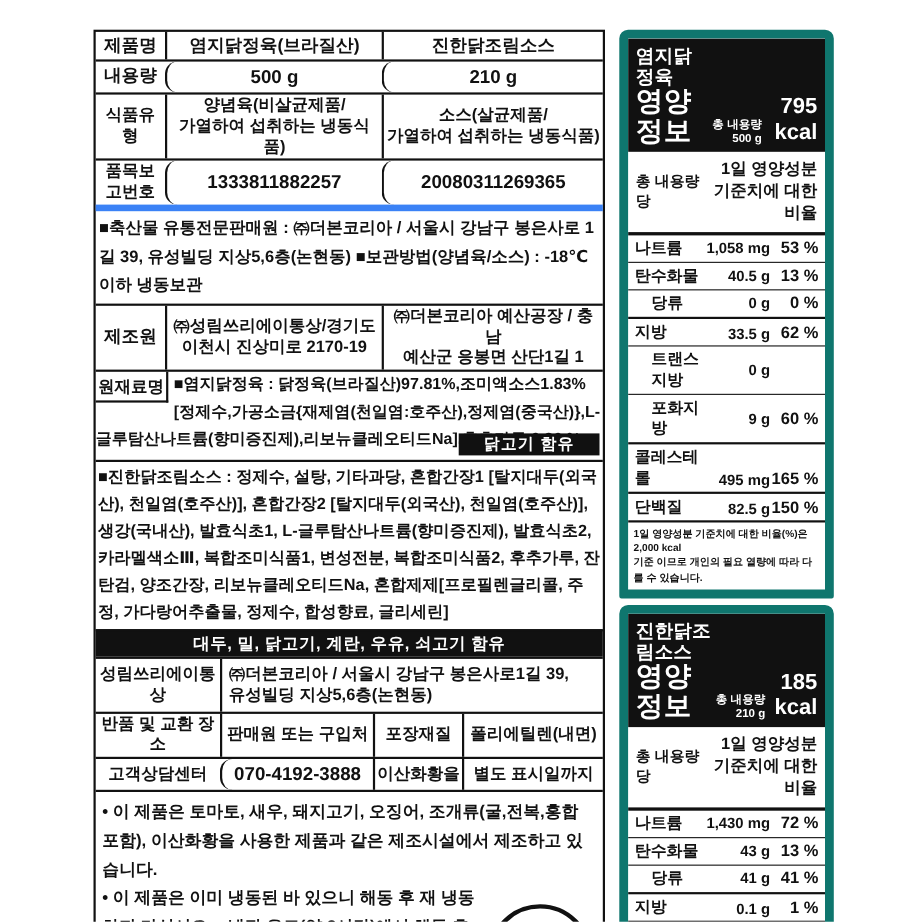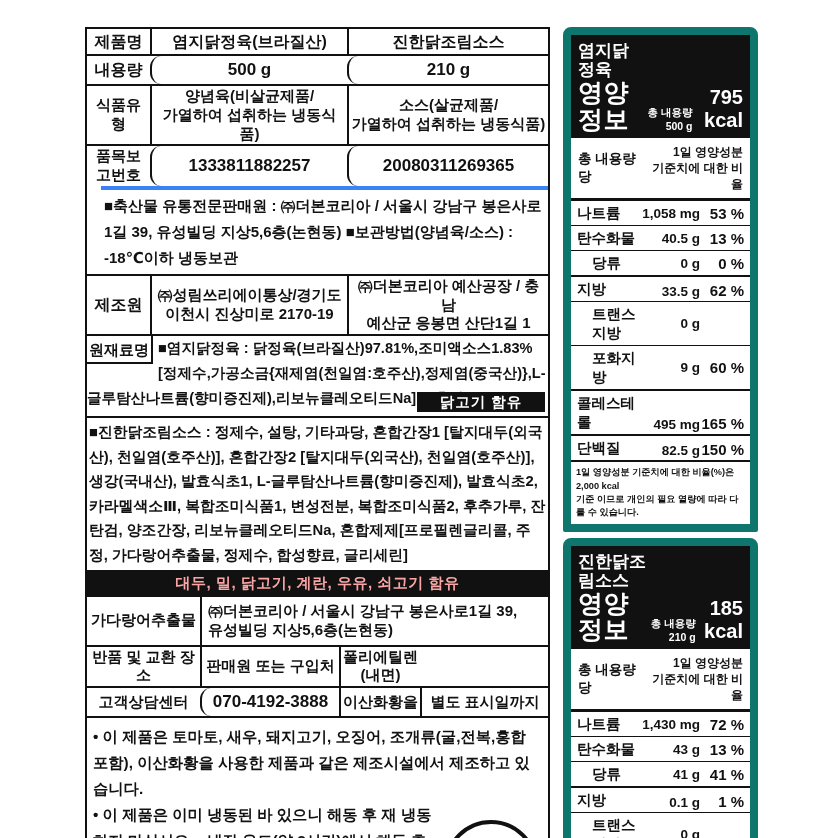--- a/index.html
+++ b/index.html
@@ -12,28 +12,28 @@
   .grid2{display:grid;grid-template-columns:113px 1fr;}
   .grid4{display:grid;grid-template-columns:113px 139px 81px 1fr;}
   .cell{display:flex;align-items:center;justify-content:center;text-align:center;
       box-sizing:border-box;white-space:pre-line;line-height:1.25;padding:1px 2px;}
   .cell.vline{border-left:2px solid #111;}
   .row{border-top:2px solid #111;}
   .row.first{border-top:none;}
   .fs16{font-size:16px;} .fs15{font-size:15px;} .fs17{font-size:17px;border-radius:11px;}
   .h27{min-height:25px;} .h29{min-height:28px;} .h47{min-height:46px;}
   .h28{min-height:26px;} .h50{min-height:48px;} .h30{min-height:28px;}
-  .note-block{border-top:4px solid #3b82f6;padding:3px 3px;font-size:15px;line-height:26px;text-align:left;margin-left:14px;}
+  .note-block{border-top:6px solid #3b82f6;padding:3px 3px;font-size:15px;line-height:26px;text-align:left;}
   .ing-block{border-top:2px solid #111;position:relative;font-size:14.6px;line-height:25px;padding:0 2px 2px 0;min-height:82px;box-sizing:border-box;}
   .ing-label{float:left;width:64px;height:26px;margin-right:5px;border-right:2px solid #111;border-bottom:2px solid #111;
       display:flex;align-items:center;justify-content:center;font-size:15px;}
   .chicken-badge{position:absolute;right:3px;bottom:4px;width:128px;height:20px;background:#111;color:#fff;
       display:flex;align-items:center;justify-content:center;font-size:14.5px;letter-spacing:1px;}
   .sauce-block{border-top:2px solid #111;font-size:14.8px;line-height:24.6px;padding:2px 2px;min-height:122px;box-sizing:border-box;}
-  .allergen{border-top:2px solid #111;background:#111;color:#fca5a5;text-align:center;
+  .allergen{border-top:2px solid #111;background:#111;color:#ffffff;text-align:center;
       font-size:15px;padding:2px 0;letter-spacing:0.5px;}
   .seller-val{justify-content:flex-start;text-align:left;padding-left:6px;}
   .notes{border-top:2.5px solid #111;padding:6px 8px 4px 6px;font-size:15.3px;line-height:26px;min-height:178px;box-sizing:border-box;}
   .notes p{margin:0;}
   .float-spacer{float:right;width:0;height:96px;}
   .haccp{float:right;clear:right;width:86px;height:86px;border-radius:50%;border:4px solid #111;
       background:#fff;overflow:hidden;position:relative;text-align:center;box-sizing:content-box;margin:0 2px 0 6px;}
   .haccp-top{font-size:9px;font-weight:bold;margin-top:13px;letter-spacing:1px;}
   .haccp-smile{position:absolute;left:13px;right:13px;top:14px;height:44px;border-radius:50%;
       border:5px solid transparent;border-bottom-color:#111;}
@@ -42,21 +42,21 @@
   .panel{border:8px solid #0f766e;border-radius:8px 8px 2px 2px;overflow:hidden;background:#fff;box-sizing:border-box;}
   .panel-head{background:#111;color:#fff;display:flex;justify-content:space-between;padding:7px 7px 6px 7px;min-height:50px;}
   .ph-left{display:flex;flex-direction:column;justify-content:center;}
   .ph-product{font-size:17px;font-weight:bold;line-height:1.1;}
   .ph-title{font-size:25px;font-weight:bold;line-height:1.05;letter-spacing:0.5px;}
   .ph-right{display:flex;flex-direction:row;justify-content:space-between;align-items:flex-end;text-align:right;}
   .ph-total{font-size:10.5px;font-weight:bold;}
   .ph-kcal{font-size:20px;font-weight:bold;}
   .panel-sub{display:flex;justify-content:space-between;align-items:center;padding:6px 7px;border-bottom:3px solid #111;}
   .sub-per{font-size:13.5px;font-weight:bold;}
-  .sub-dv{font-size:12px;font-weight:bold;text-align:right;white-space:pre-line;line-height:1.35;}
+  .sub-dv{font-size:15px;font-weight:bold;text-align:right;white-space:pre-line;line-height:1.35;}
   .nrow{display:flex;align-items:center;padding:2.5px 6px;border-top:1px solid #111;min-height:19px;}
   .nrow.first{border-top:none;}
   .nrow.group{border-top:2.5px solid #111;align-items:flex-end;}
   .nname{flex:1;font-size:14.5px;font-weight:bold;text-align:left;}
   .nrow.indent .nname{padding-left:15px;}
   .namt{width:64px;text-align:right;font-size:13.5px;font-weight:bold;}
   .npct{width:44px;text-align:right;font-size:15px;font-weight:bold;}
   .panel-foot{border-top:2px solid #111;padding:4px 5px;font-size:9.2px;font-weight:bold;
       white-space:pre-line;line-height:1.45;text-align:left;}
 </style>
@@ -105,28 +105,29 @@
     <div class="ing-label">원재료명</div>
     <span>■염지닭정육 : 닭정육(브라질산)97.81%,조미액소스1.83% [정제수,가공소금{재제염(천일염:호주산),정제염(중국산)},L-글루탐산나트륨(향미증진제),리보뉴클레오티드Na],후추가루 0.36 %</span>
     <div class="chicken-badge">닭고기 함유</div>
   </div>
 
   <div class="sauce-block">■진한닭조림소스 : 정제수, 설탕, 기타과당, 혼합간장1 [탈지대두(외국산), 천일염(호주산)], 혼합간장2 [탈지대두(외국산), 천일염(호주산)], 생강(국내산), 발효식초1, L-글루탐산나트륨(향미증진제), 발효식초2, 카라멜색소Ⅲ, 복합조미식품1, 변성전분, 복합조미식품2, 후추가루, 잔탄검, 양조간장, 리보뉴클레오티드Na, 혼합제제[프로필렌글리콜, 주정, 가다랑어추출물, 정제수, 합성향료, 글리세린]</div>
 
   <div class="allergen">대두, 밀, 닭고기, 계란, 우유, 쇠고기 함유</div>
 
   <div class="grid2 row">
-    <div class="cell fs15 h50">가다랑어추출물</div>
+    <div class="cell fs15 h50">성림쓰리에이통상</div>
     <div class="cell vline fs15 h50 seller-val">㈜더본코리아 / 서울시 강남구 봉은사로1길 39,
 유성빌딩 지상5,6층(논현동)</div>
   </div>
 
   <div class="grid4 row">
     <div class="cell fs15 h30">반품 및 교환 장소</div>
     <div class="cell vline fs15 h30">판매원 또는 구입처</div>
+    <div class="cell vline fs15 h30">포장재질</div>
     <div class="cell vline fs15 h30">폴리에틸렌(내면)</div>
   </div>
 
   <div class="grid4 row">
     <div class="cell fs15 h30">고객상담센터</div>
     <div class="cell vline fs17 h30">070-4192-3888</div>
     <div class="cell vline fs15 h30">이산화황을</div>
     <div class="cell vline fs15 h30">별도 표시일까지</div>
   </div>
 

